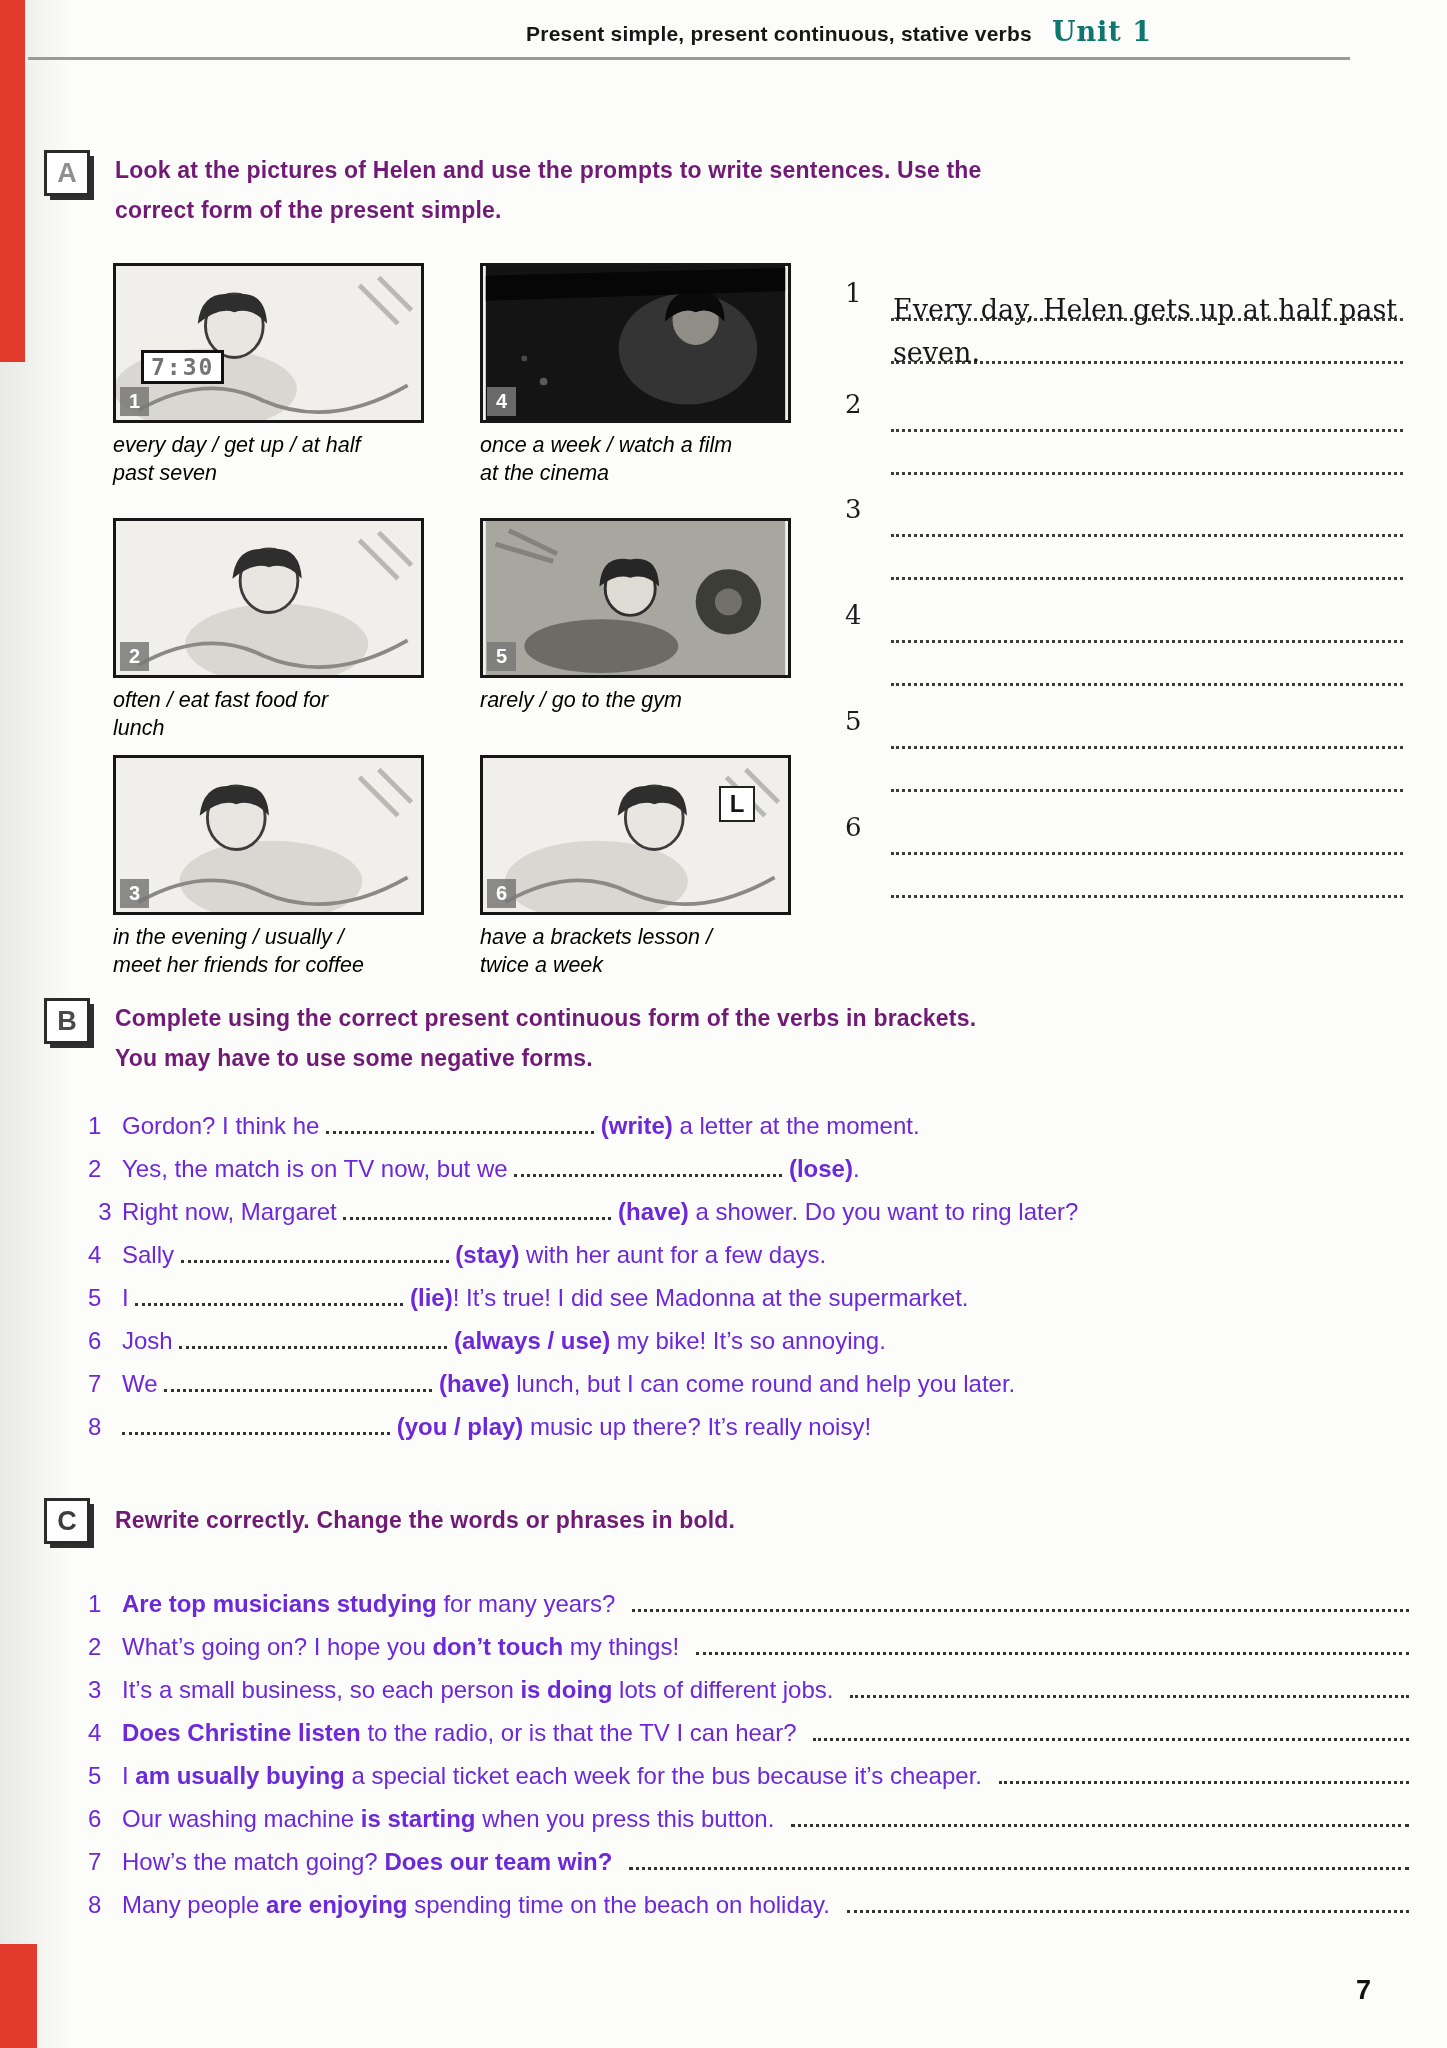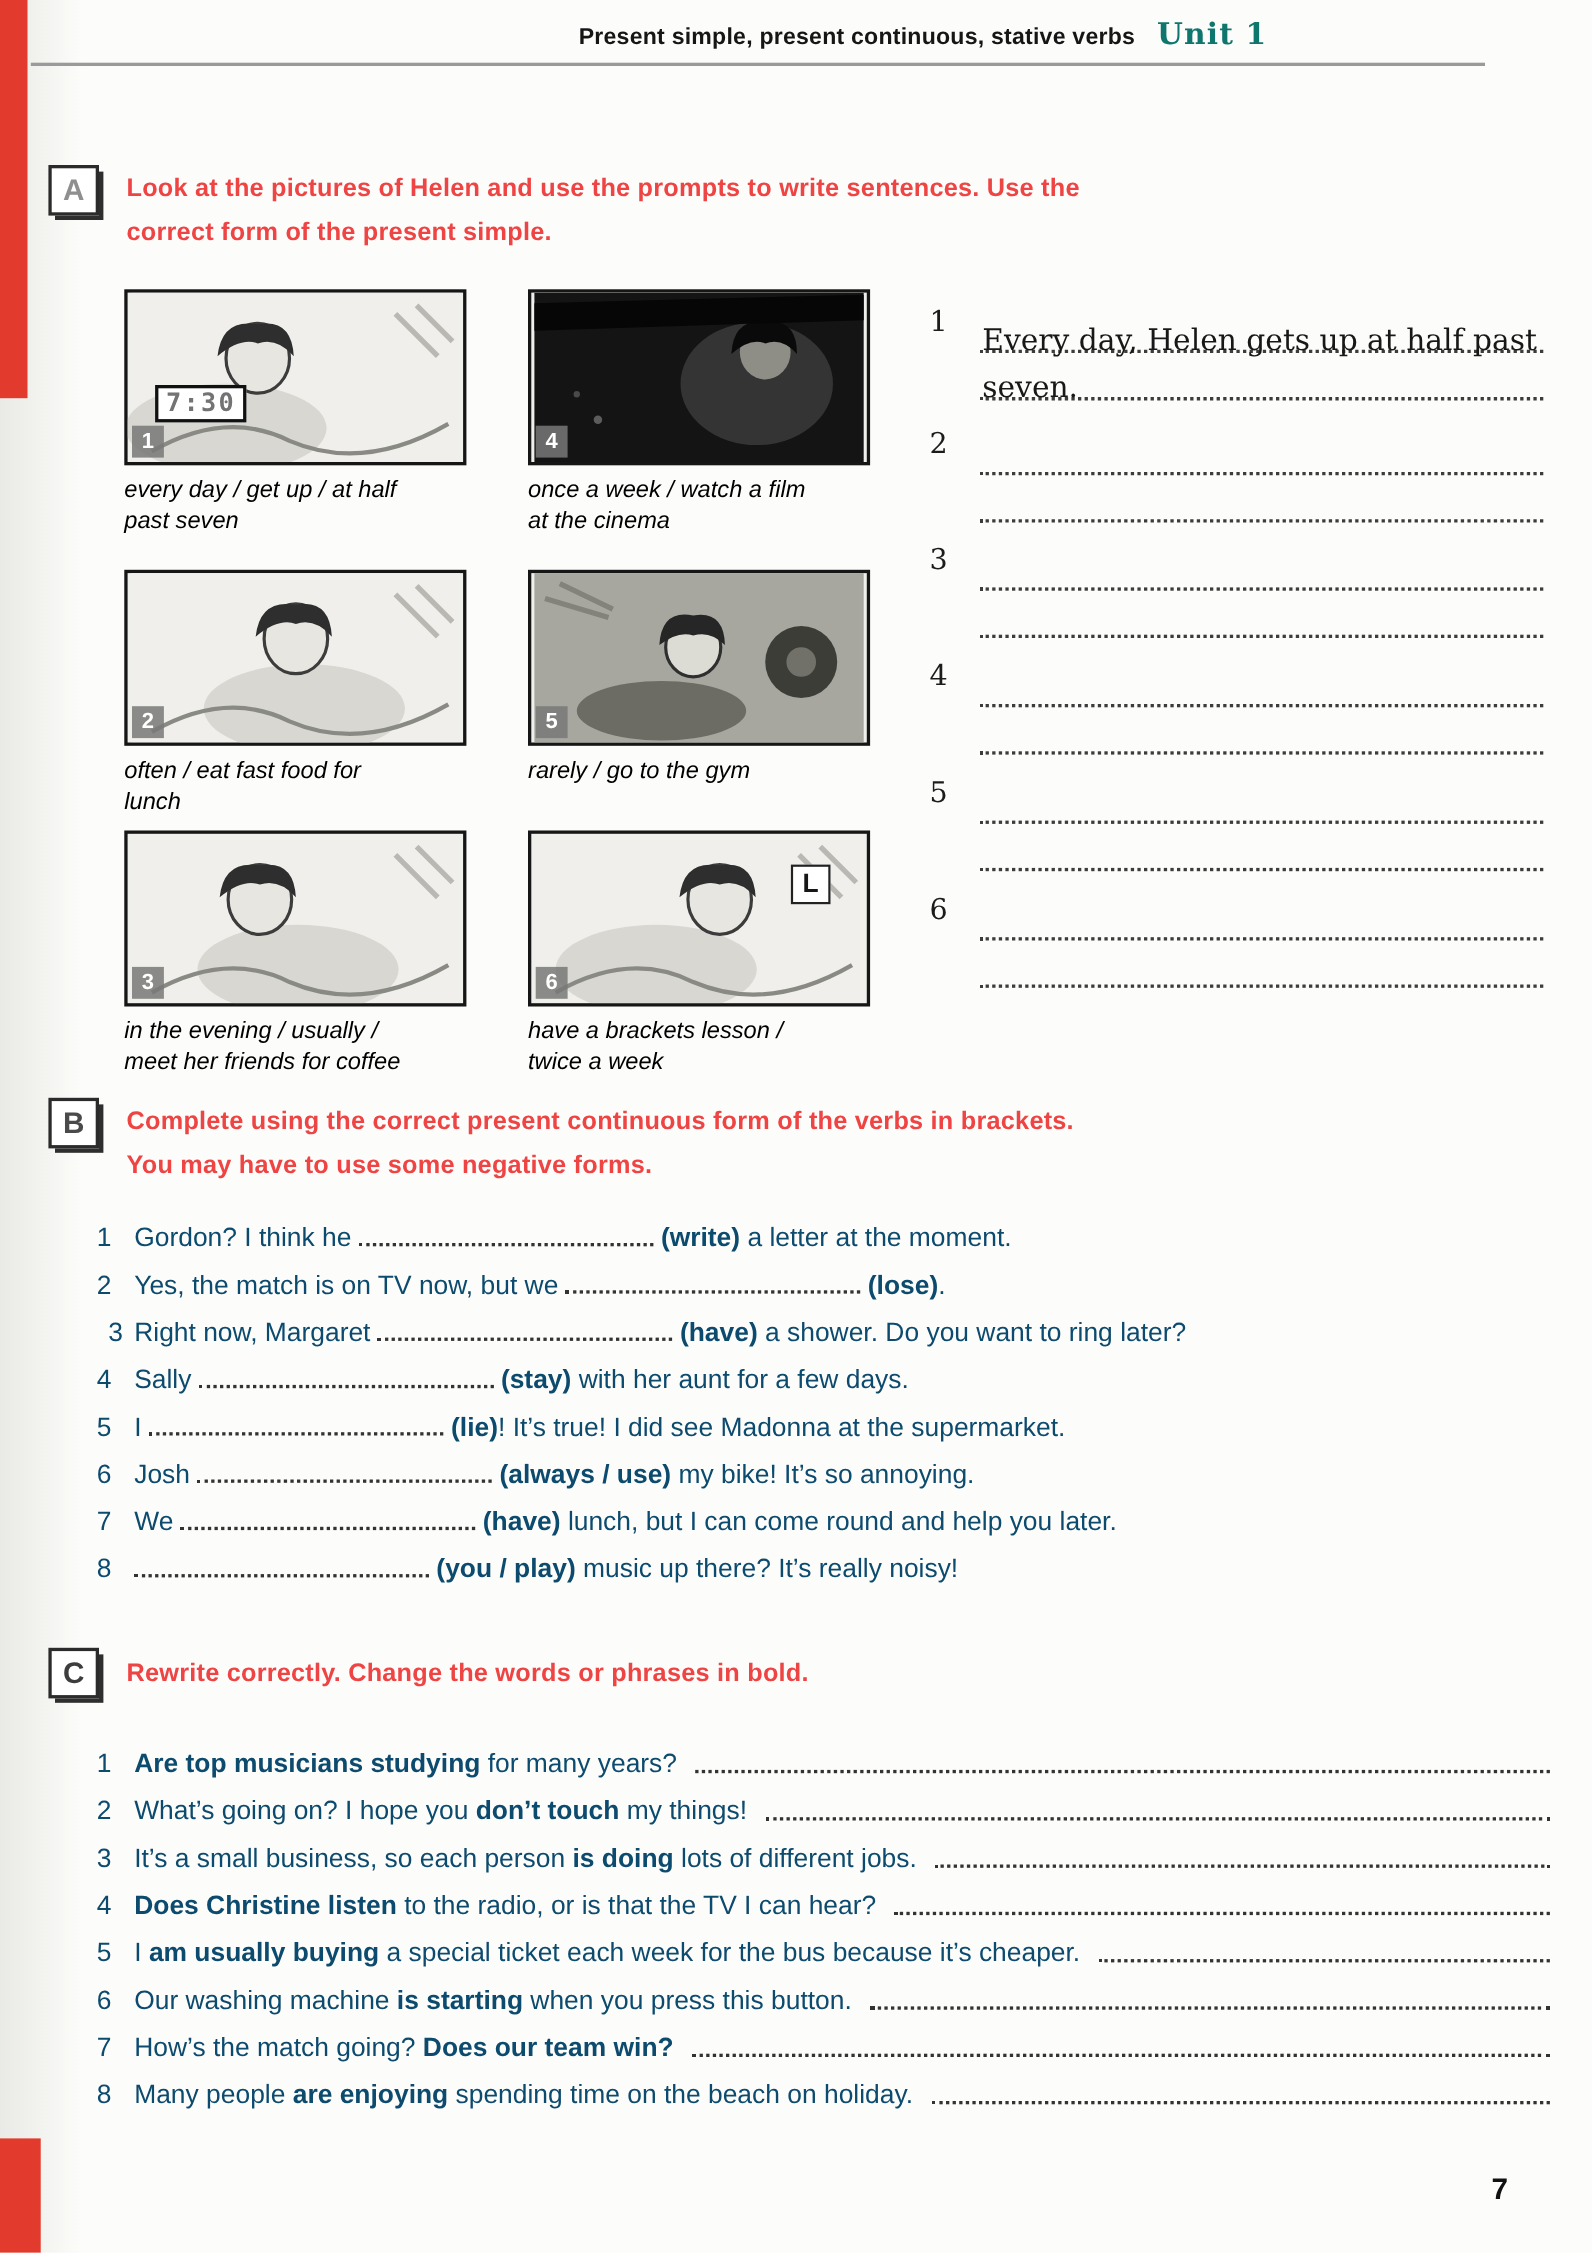--- a/index.html
+++ b/index.html
@@ -21,21 +21,21 @@
   .rule{position:absolute;left:28px;top:57px;width:1322px;height:3px;background:#9a9a9a;}
 
   .letterbox{position:absolute;left:44px;width:40px;height:40px;background:#fff;
     border:3px solid #2b2b2b;box-shadow:5px 5px 0 -1px #2e2e2e;
     display:flex;align-items:center;justify-content:center;
     font-size:27px;font-weight:bold;}
   #box-a{top:150px;color:#8f8f8f;}
   #box-b{top:998px;color:#4a4a4a;}
   #box-c{top:1498px;color:#3d3d3d;}
 
-  .sec-heading{position:absolute;left:115px;font-weight:bold;color:#ef4444;
+  .sec-heading{position:absolute;left:115px;font-weight:bold;color:#701a75;
     font-size:23px;line-height:40px;letter-spacing:.2px;}
   #head-a{top:150px;} #head-b{top:998px;} #head-c{top:1500px;}
 
   
   #pictures{position:absolute;left:113px;top:263px;width:690px;height:760px;}
   .figure{position:absolute;width:311px;}
   .picbox{position:relative;width:311px;height:160px;border:3px solid #161616;
     box-sizing:border-box;overflow:hidden;background:#efefec;}
   .badge{position:absolute;left:4px;bottom:4px;width:29px;height:29px;
     background:rgba(120,120,120,.85);color:#fff;font-weight:bold;font-size:20px;
@@ -55,21 +55,21 @@
   .ansnum{position:absolute;left:0;top:0;font-family:"DejaVu Serif",serif;
     font-size:26px;color:#1c1c1c;}
   .anslines{margin-left:46px;width:512px;}
   .ansline{height:40px;border-bottom:3px dotted #3c3c3c;position:relative;}
   .hand{position:absolute;left:2px;bottom:-7px;font-family:"DejaVu Serif",serif;
     font-size:27px;color:#181818;white-space:nowrap;}
 
   
   #b-items{position:absolute;left:88px;top:1112px;width:1330px;}
   #c-items{position:absolute;left:88px;top:1590px;width:1325px;}
-  .brow,.crow{position:absolute;left:0;font-size:24px;color:#0c4a6e;}
+  .brow,.crow{position:absolute;left:0;font-size:24px;color:#6d28d9;}
   .brow{white-space:pre;}
   .bnum,.cnum{display:inline-block;width:34px;}
   .btext{white-space:pre;}
   .bold{font-weight:bold;}
   .blank{display:inline-block;width:268px;height:6px;border-bottom:3px dotted #333;}
   .crow{display:flex;align-items:baseline;width:1325px;}
   .ctext{white-space:pre;flex:0 0 auto;}
   .cnum{flex:0 0 34px;}
   .trail{flex:1 1 auto;min-width:24px;border-bottom:3px dotted #333;height:0;
     align-self:flex-end;margin:0 4px 6px 10px;}

